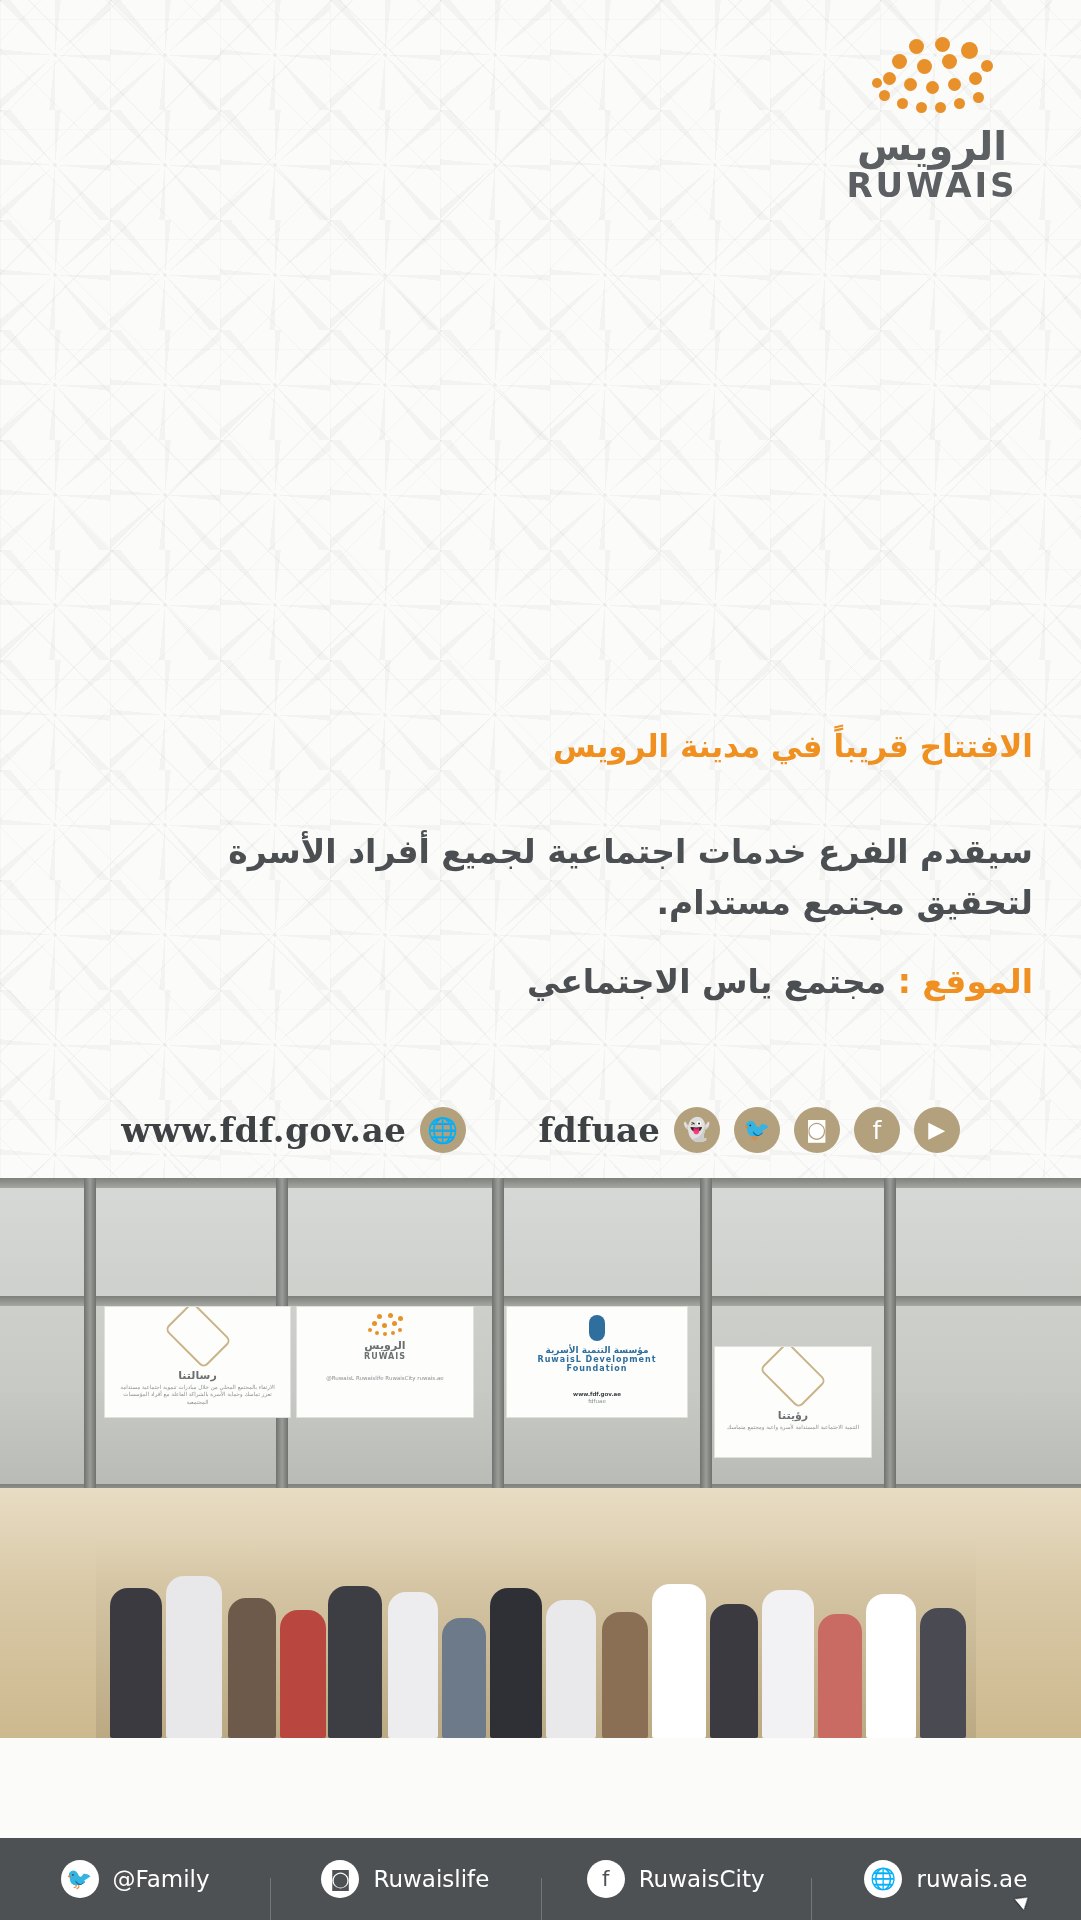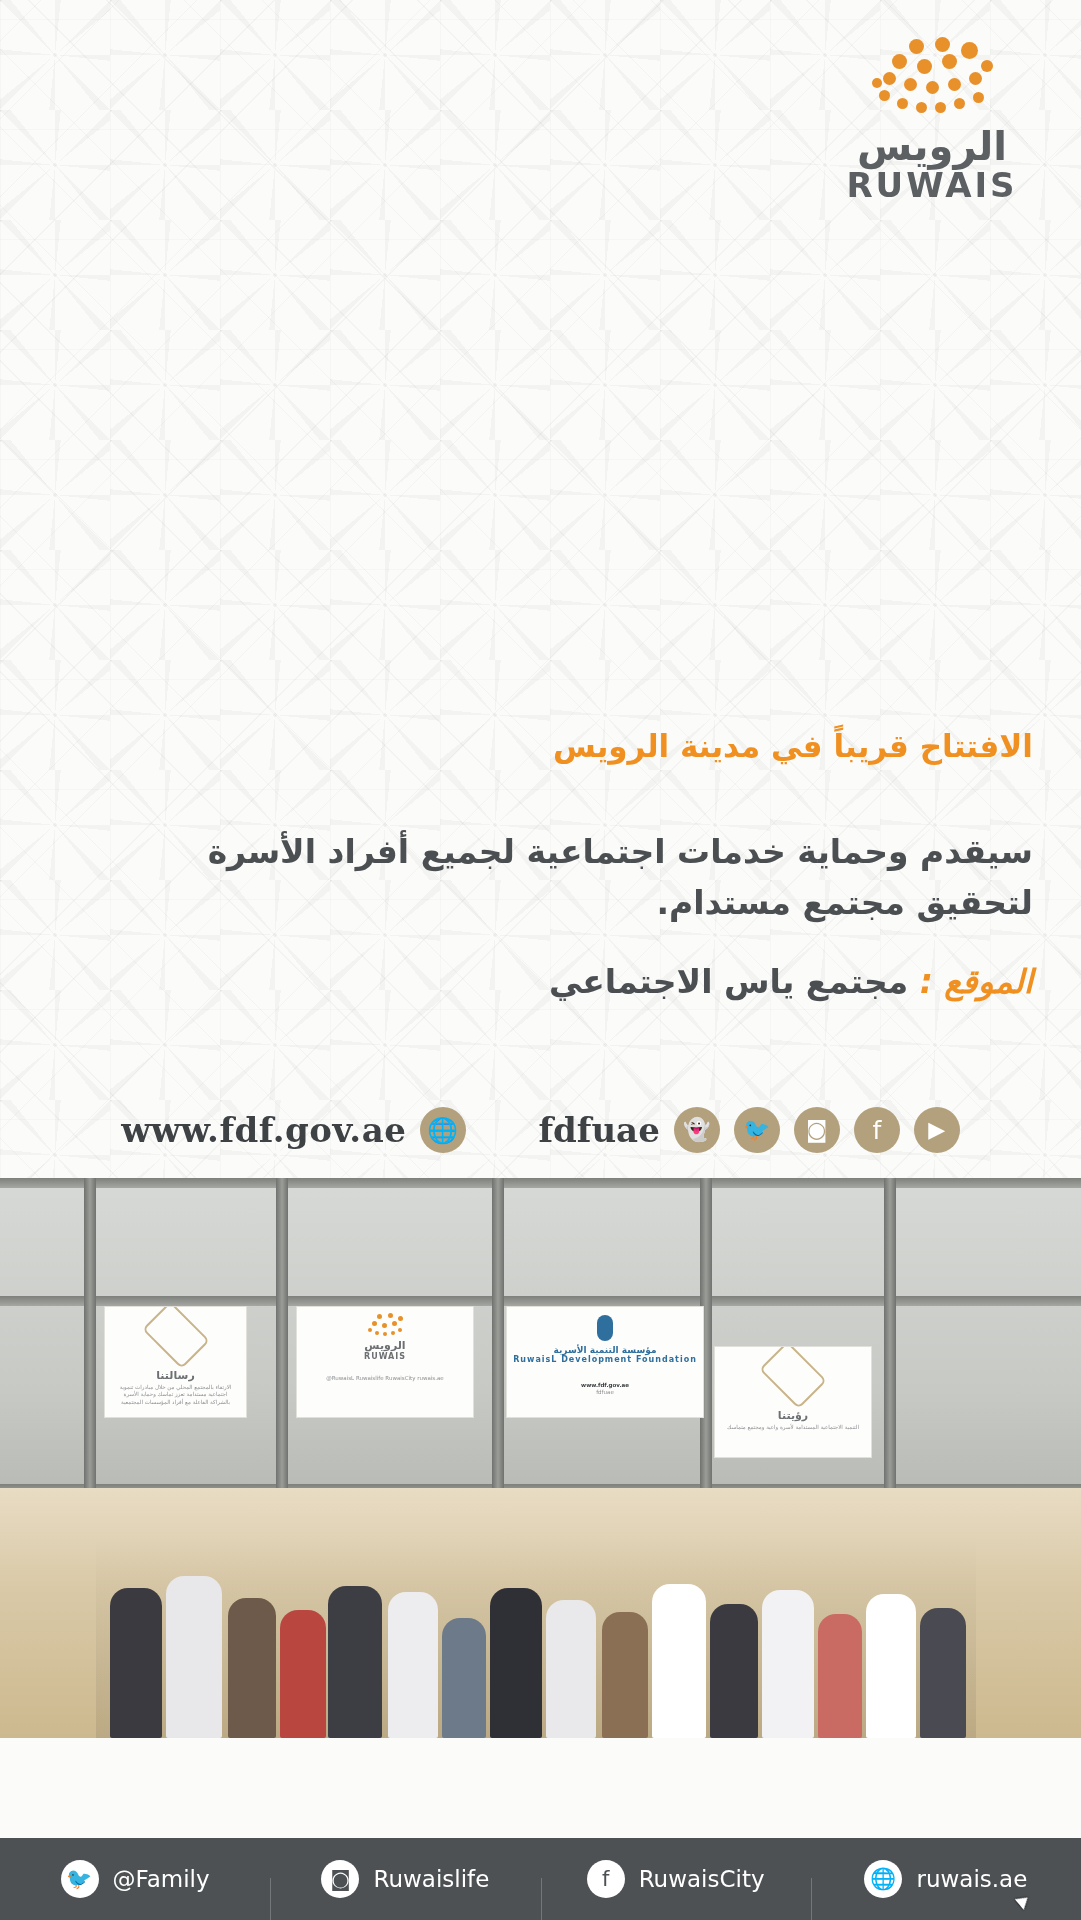--- a/index.html
+++ b/index.html
@@ -126,21 +126,21 @@
   .location {
     position: absolute;
     top: 962px;
     right: 48px;
     width: 830px;
     text-align: right;
     font-size: 33px;
     font-weight: 700;
     color: #4b4f52;
   }
-  .location .lbl { color: #ef9021; font-style: italic; }
+  .location .lbl { color: #ef9021; }
 
   
   .contact {
     position: absolute;
     top: 1090px;
     left: 0;
     width: 1081px;
     height: 80px;
     direction: ltr;
     display: flex;
@@ -326,21 +326,21 @@
       <i style="width:12px;height:12px;left:124px;top:26px;"></i>
       <i style="width:10px;height:10px;left:15px;top:44px;"></i>
     </div>
     <div class="logo-ar">الرويس</div>
     <div class="logo-en">RUWAIS</div>
   </div>
 
 
   <div class="subhead">الافتتاح قريباً في مدينة الرويس</div>
 
-  <div class="body-text">سيقدم وحماية خدمات اجتماعية لجميع أفراد الأسرة لتحقيق مجتمع مستدام.</div>
+  <div class="body-text">سيقدم الفرع خدمات اجتماعية لجميع أفراد الأسرة لتحقيق مجتمع مستدام.</div>
 
   <div class="location">
     <span class="lbl">الموقع :</span>
     <span>مجتمع ياس الاجتماعي</span>
   </div>
 
   <div class="contact">
     <span class="web">www.fdf.gov.ae</span>
     <span class="circ">🌐</span>
     <span class="sep"></span>
@@ -360,21 +360,21 @@
     <div class="rail" style="top:306px;"></div>
 
     <div class="mullion" style="left:84px;"></div>
     <div class="mullion" style="left:276px;"></div>
     <div class="mullion" style="left:492px;"></div>
     <div class="mullion" style="left:700px;"></div>
     <div class="mullion" style="left:884px;"></div>
 
     <div class="ground"></div>
 
-    <div class="panel" style="left:104px; top:128px; width:143px; height:112px;">
+    <div class="panel" style="left:104px; top:128px; width:187px; height:112px;">
       <div style="margin-top:8px;width:56px;height:40px;margin-left:auto;margin-right:auto;border:2px solid #c9b48a;border-radius:6px;transform:rotate(45deg);"></div>
       <div class="p-ar" style="margin-top:14px;">رسالتنا</div>
       <div class="p-sm" style="padding:2px 10px;">الارتقاء بالمجتمع المحلي من خلال مبادرات تنموية اجتماعية مستدامة تعزز تماسك وحماية الأسرة بالشراكة الفاعلة مع أفراد المؤسسات المجتمعية</div>
     </div>
 
     <div class="panel" style="left:296px; top:128px; width:178px; height:112px;">
       <div class="dots-mini">
         <i style="width:4px;height:4px;left:6px;top:17px;"></i>
         <i style="width:4px;height:4px;left:13px;top:20px;"></i>
         <i style="width:4px;height:4px;left:21px;top:21px;"></i>
@@ -385,21 +385,21 @@
         <i style="width:5px;height:5px;left:30px;top:10px;"></i>
         <i style="width:5px;height:5px;left:15px;top:3px;"></i>
         <i style="width:5px;height:5px;left:26px;top:2px;"></i>
         <i style="width:5px;height:5px;left:36px;top:5px;"></i>
       </div>
       <div class="p-ar">الرويس</div>
       <div class="p-en">RUWAIS</div>
       <div class="p-sm" style="margin-top:14px;">@RuwaisL   Ruwaislife   RuwaisCity   ruwais.ae</div>
     </div>
 
-    <div class="panel" style="left:506px; top:128px; width:198px; height:112px;">
+    <div class="panel" style="left:506px; top:128px; width:182px; height:112px;">
       <div style="margin:8px auto 4px;width:16px;height:26px;border-radius:8px;background:#2f6f9e;"></div>
       <div class="p-blue">مؤسسة التنمية الأسرية</div>
       <div class="p-en" style="color:#2f6f9e;">RuwaisL Development Foundation</div>
       <div class="p-sm" style="margin-top:18px;font-weight:700;color:#3e4245;">www.fdf.gov.ae</div>
       <div class="p-sm">fdfuae</div>
     </div>
 
     <div class="panel" style="left:714px; top:128px; width:158px; height:112px;margin-top:40px;">
       <div style="margin-top:8px;width:56px;height:40px;margin-left:auto;margin-right:auto;border:2px solid #c9b48a;border-radius:6px;transform:rotate(45deg);"></div>
       <div class="p-ar" style="margin-top:14px;">رؤيتنا</div>

